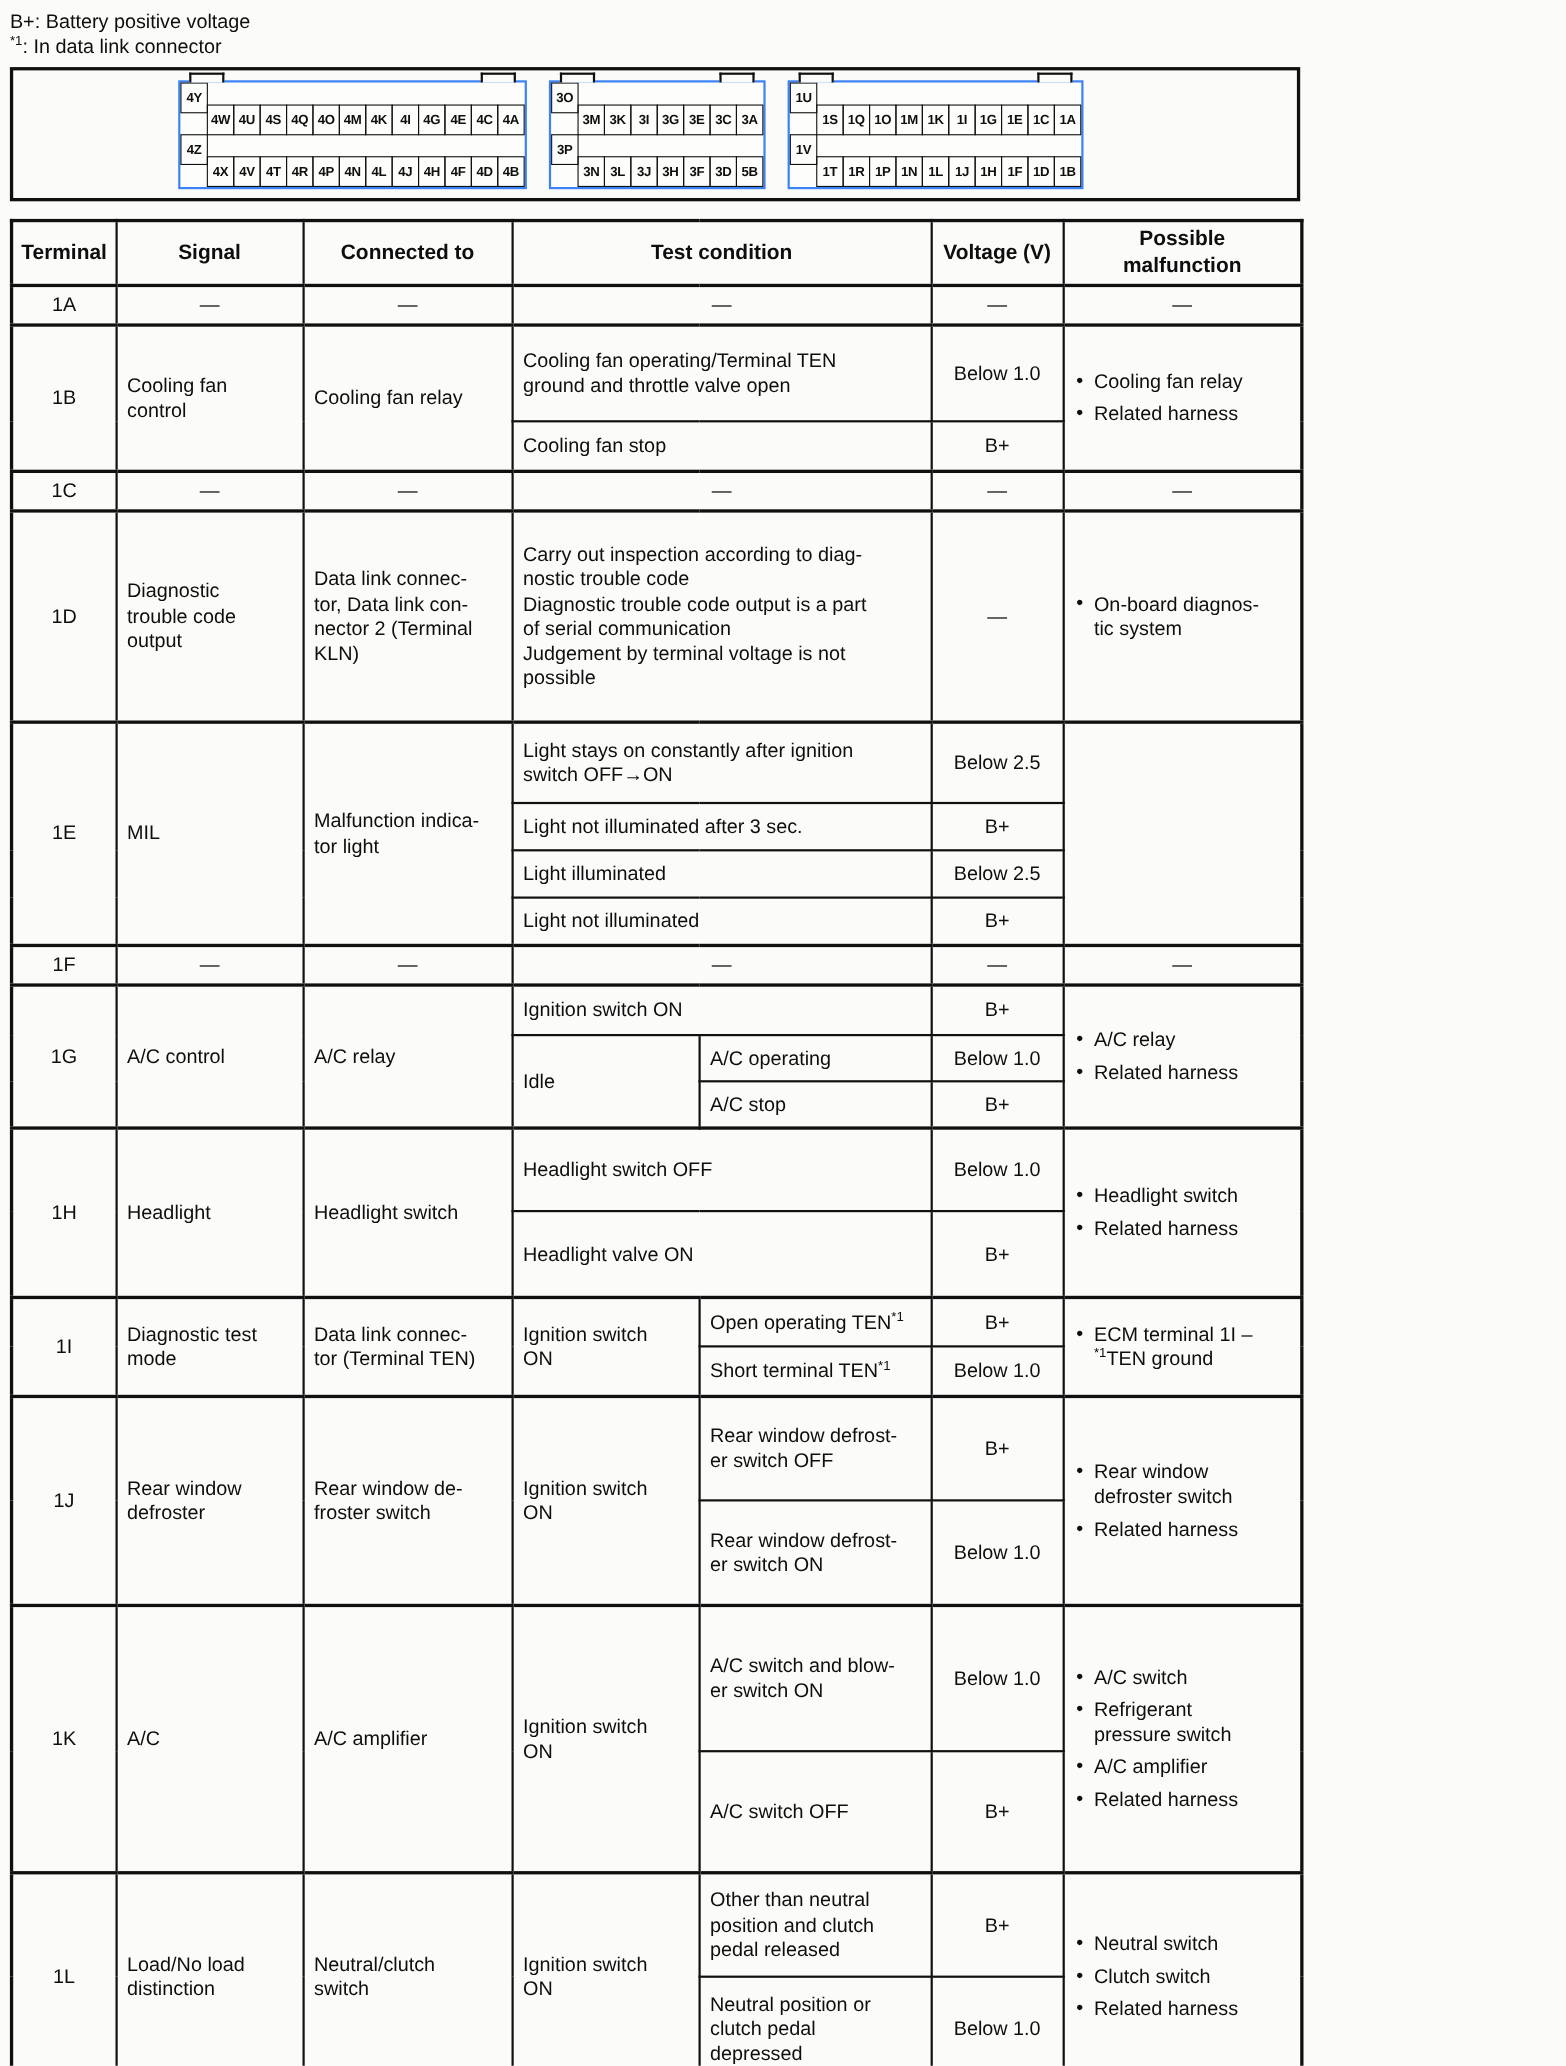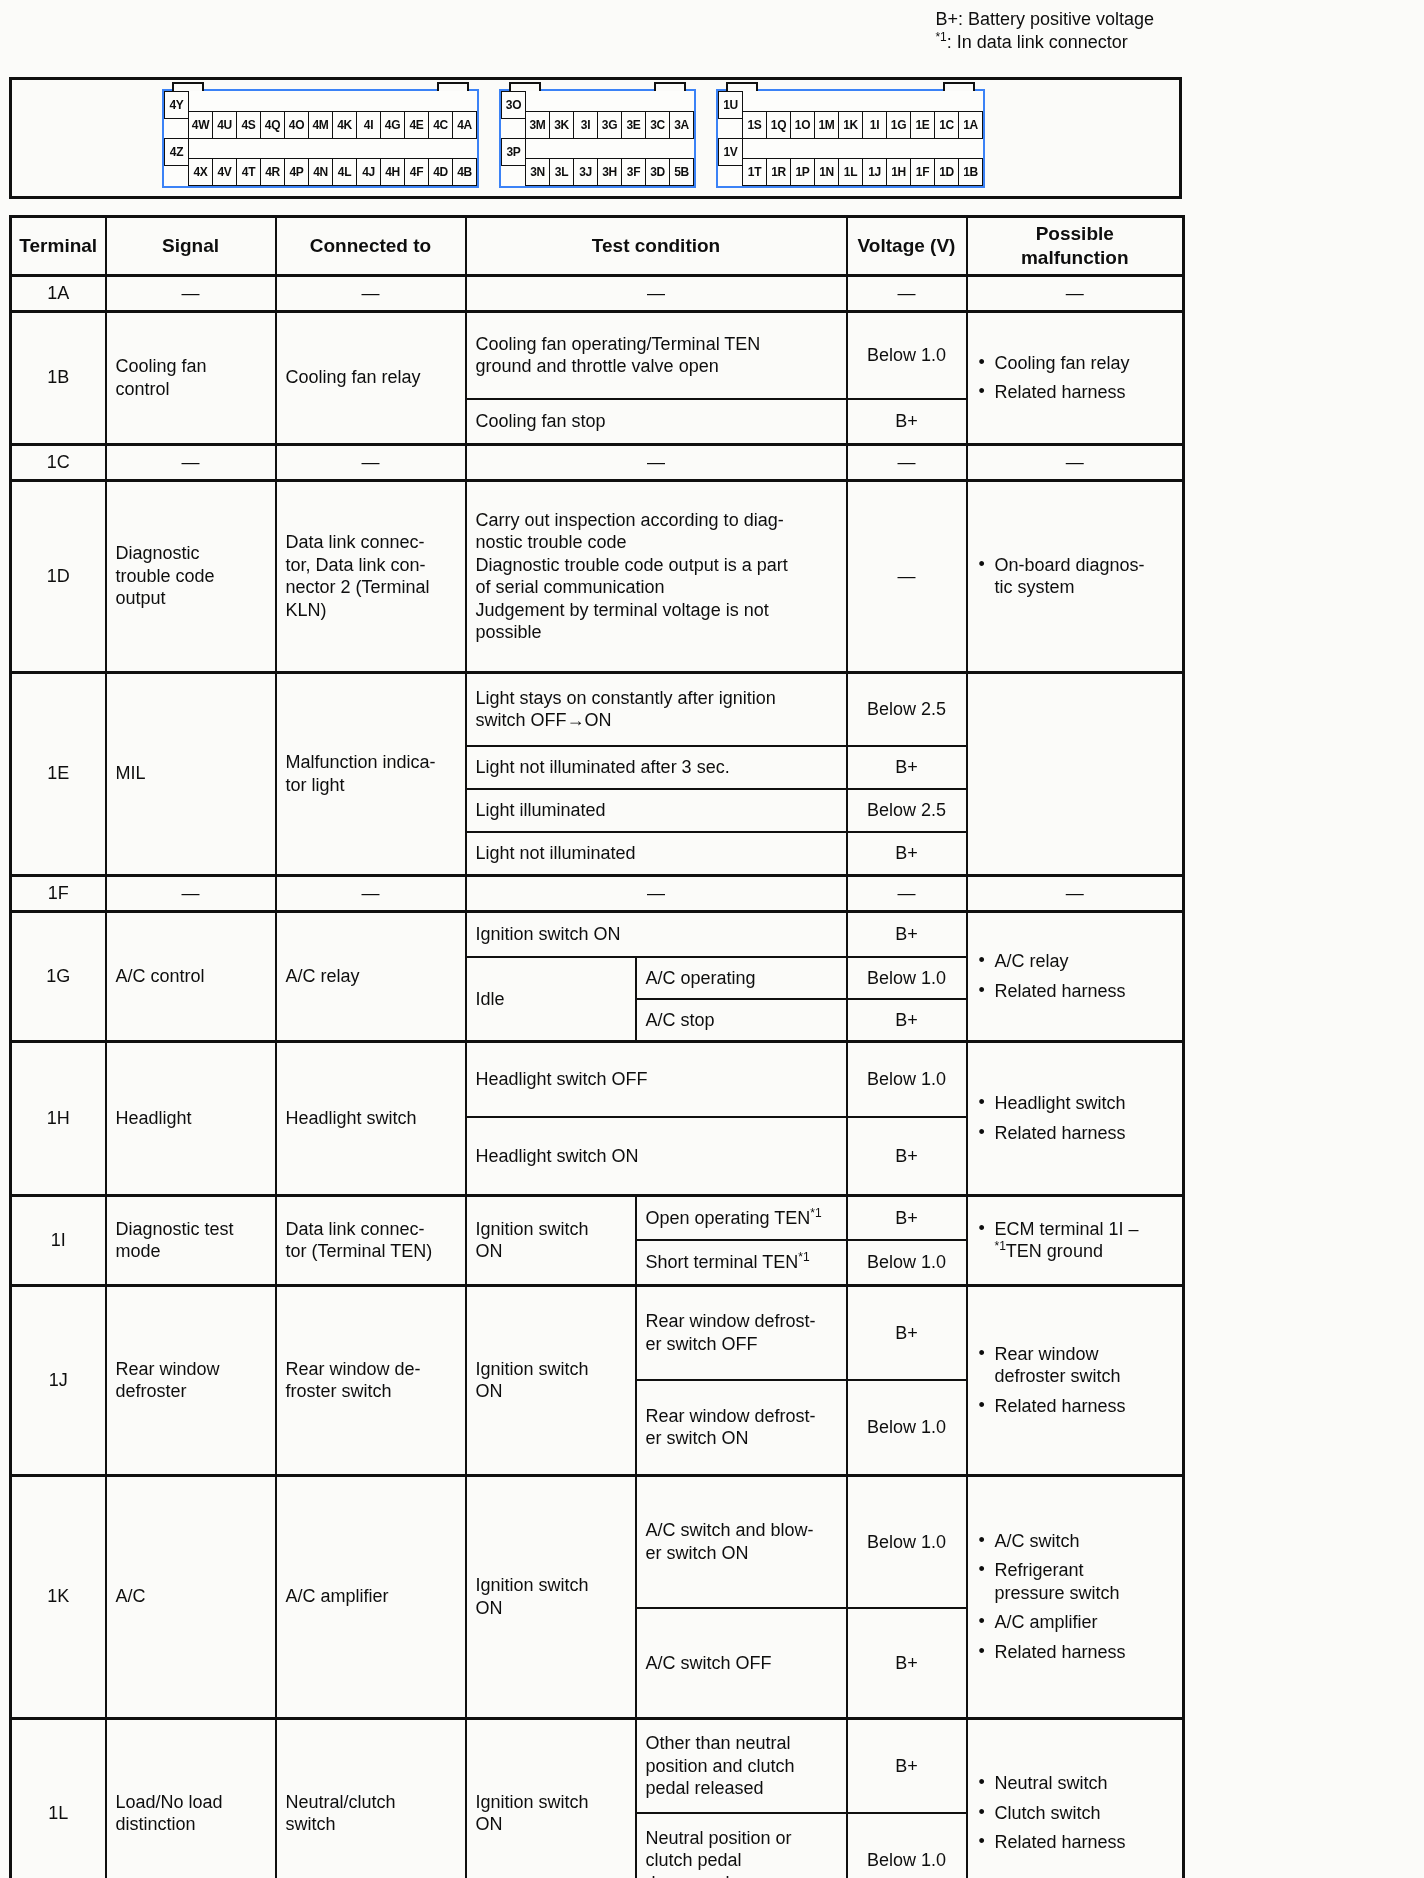--- a/index.html
+++ b/index.html
@@ -1,19 +1,19 @@
 <!DOCTYPE html>
 <html><head>
 <meta charset="utf-8">
 <style>
   html,body{margin:0;padding:0;}
   body{width:1424px;background:#fbfbf9;font-family:"Liberation Sans",sans-serif;color:#0e0e0e;}
   .page{width:1424px;height:1878px;padding:8px 0 0 9px;box-sizing:border-box;overflow:hidden;position:relative;}
   .content{width:1173px;}
-  .legend{display:flex;justify-content:flex-end;font-size:18px;line-height:1.25;margin-bottom:24px;padding-right:28px;box-sizing:border-box;width:1173px;}
+  .legend{display:flex;justify-content:flex-start;font-size:18px;line-height:1.25;margin-bottom:8px;padding-right:28px;box-sizing:border-box;width:1173px;}
   .legend .lines{text-align:left;}
   sup.fn{font-size:12px;vertical-align:super;line-height:0;}
   .connector-box{width:1173px;height:122px;border:3px solid #101010;display:flex;align-items:center;padding-left:150px;gap:20px;box-sizing:border-box;}
   .pin-block{position:relative;border:2px solid #3b82f6;background:#fdfdfb;}
   .pin-row{display:flex;}
   .pin-row + .pin-row{margin-top:-1px;}
   .pin-cell{width:25px;height:28px;border:1px solid #101010;display:flex;align-items:center;justify-content:center;font-size:12px;font-weight:700;letter-spacing:-0.3px;flex:none;box-sizing:border-box;}
   .pin-cell + .pin-cell{margin-left:-1px;margin-top:20px;}
   .tab{position:absolute;top:-9px;width:28px;height:7px;border:2px solid #101010;border-bottom:none;background:#fbfbf9;}
   .tab.l{left:8px;}
@@ -285,21 +285,21 @@
         <td class="pre" colspan="2">Headlight switch OFF</td>
         <td class="c">Below 1.0</td>
         <td class="mal" rowspan="2">
           <div>
                 <div class="m-item">Headlight switch</div>
                 <div class="m-item">Related harness</div>
               </div>
         </td>
       </tr>
       <tr class="rh78">
-        <td class="pre" colspan="2">Headlight switch ON</td>
+        <td class="pre" colspan="2">Headlight valve ON</td>
         <td class="c">B+</td>
       </tr>
 
       <tr class="rh45 gs">
         <td class="c" rowspan="2">1I</td>
         <td class="pre" rowspan="2">Diagnostic test
 mode</td>
         <td class="pre" rowspan="2">Data link connec-
 tor (Terminal TEN)</td>
         <td class="pre" rowspan="2">Ignition switch

